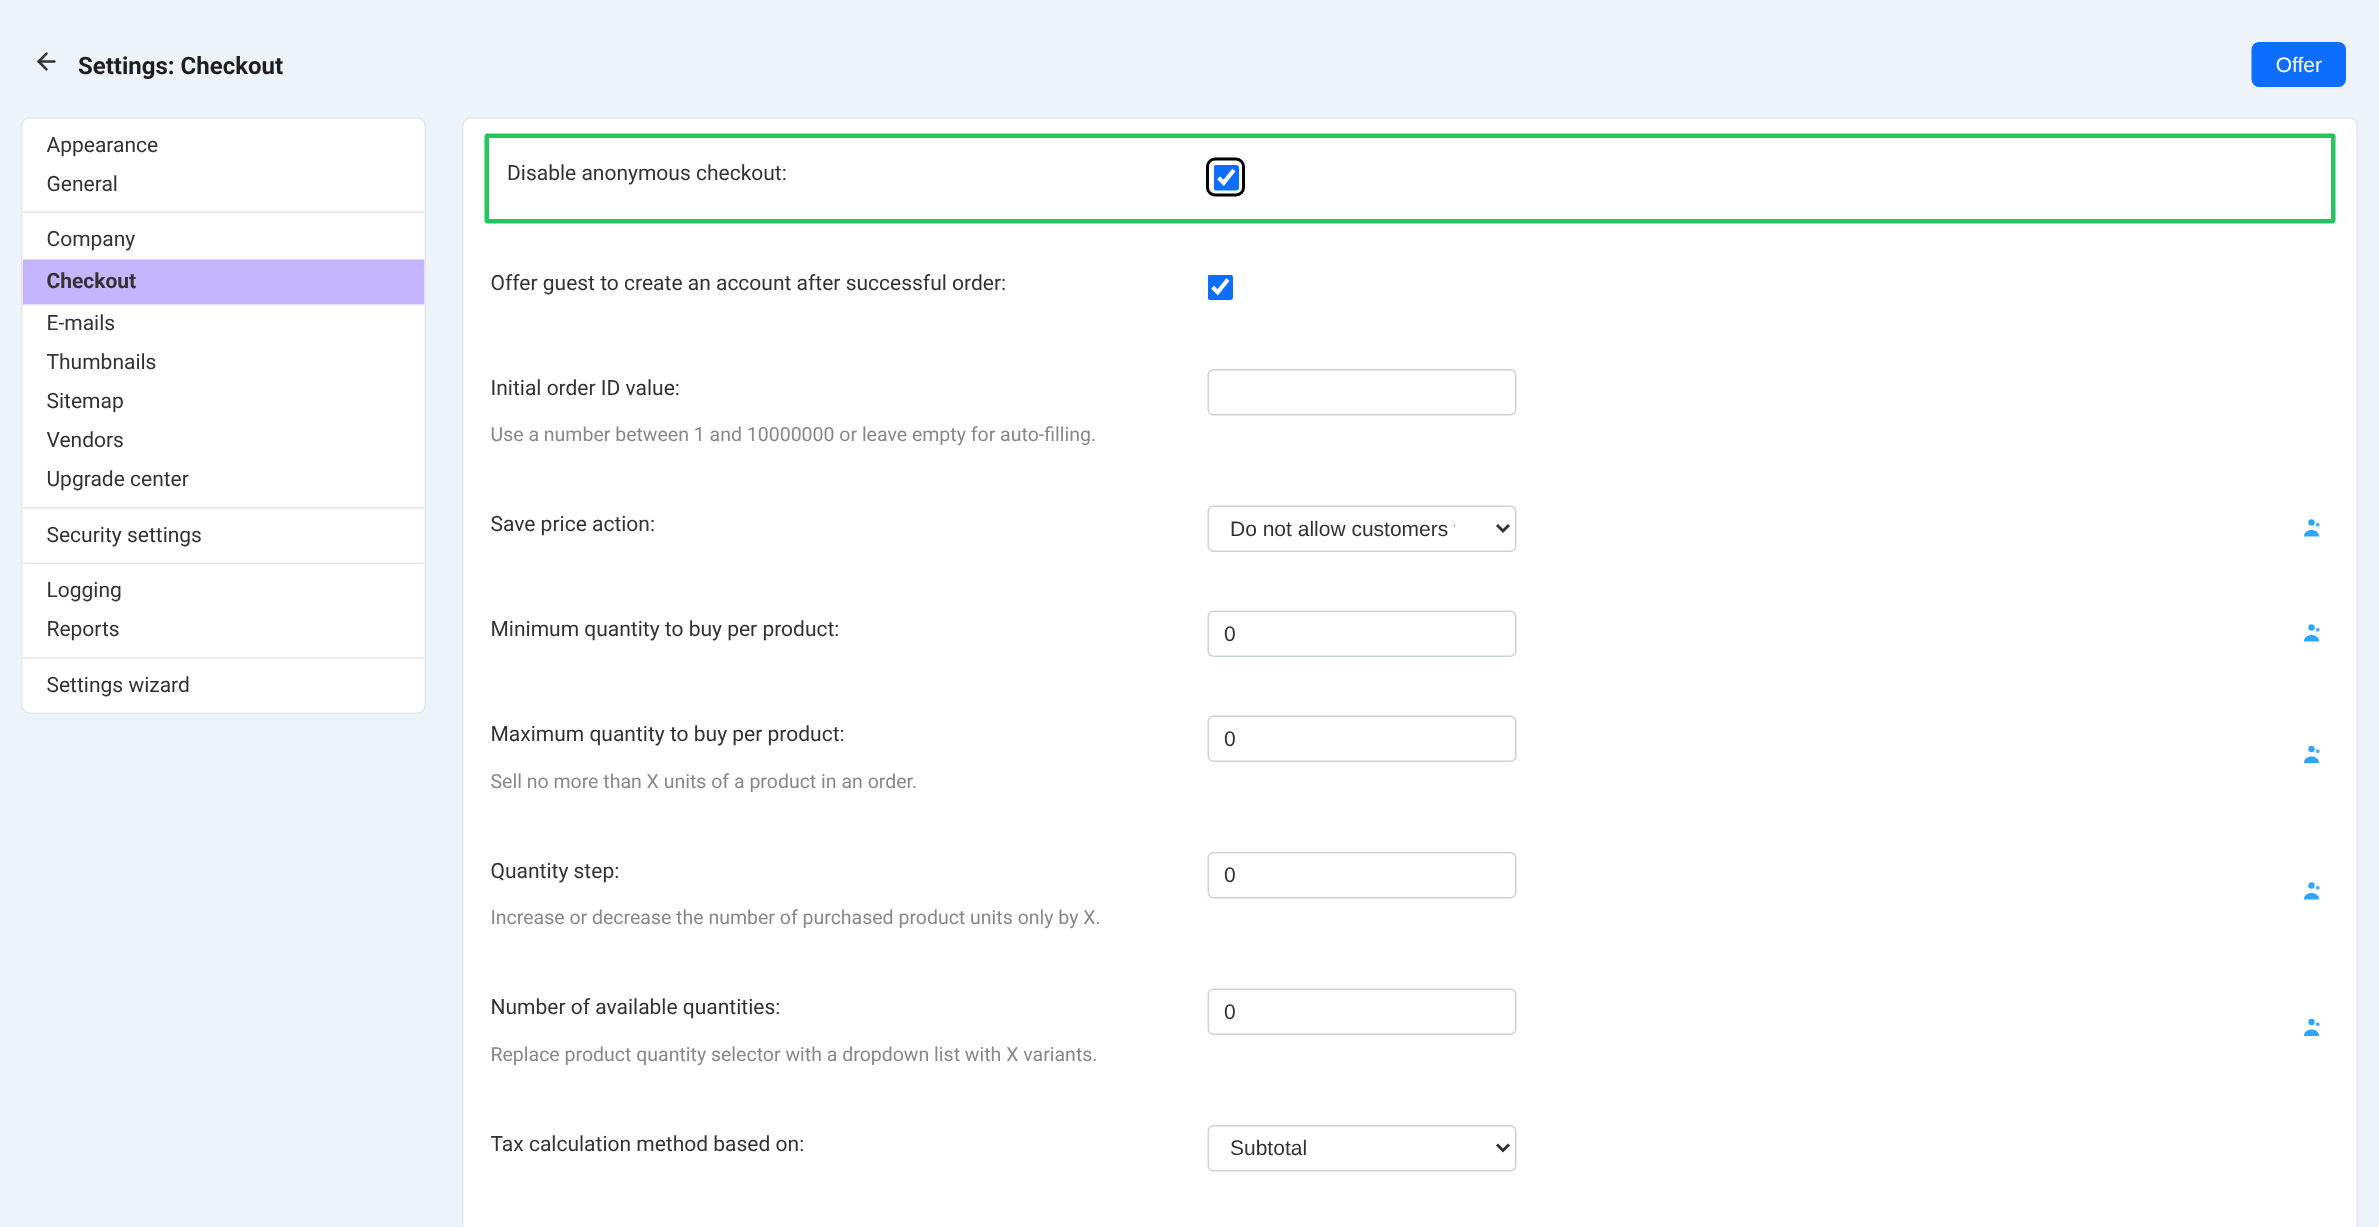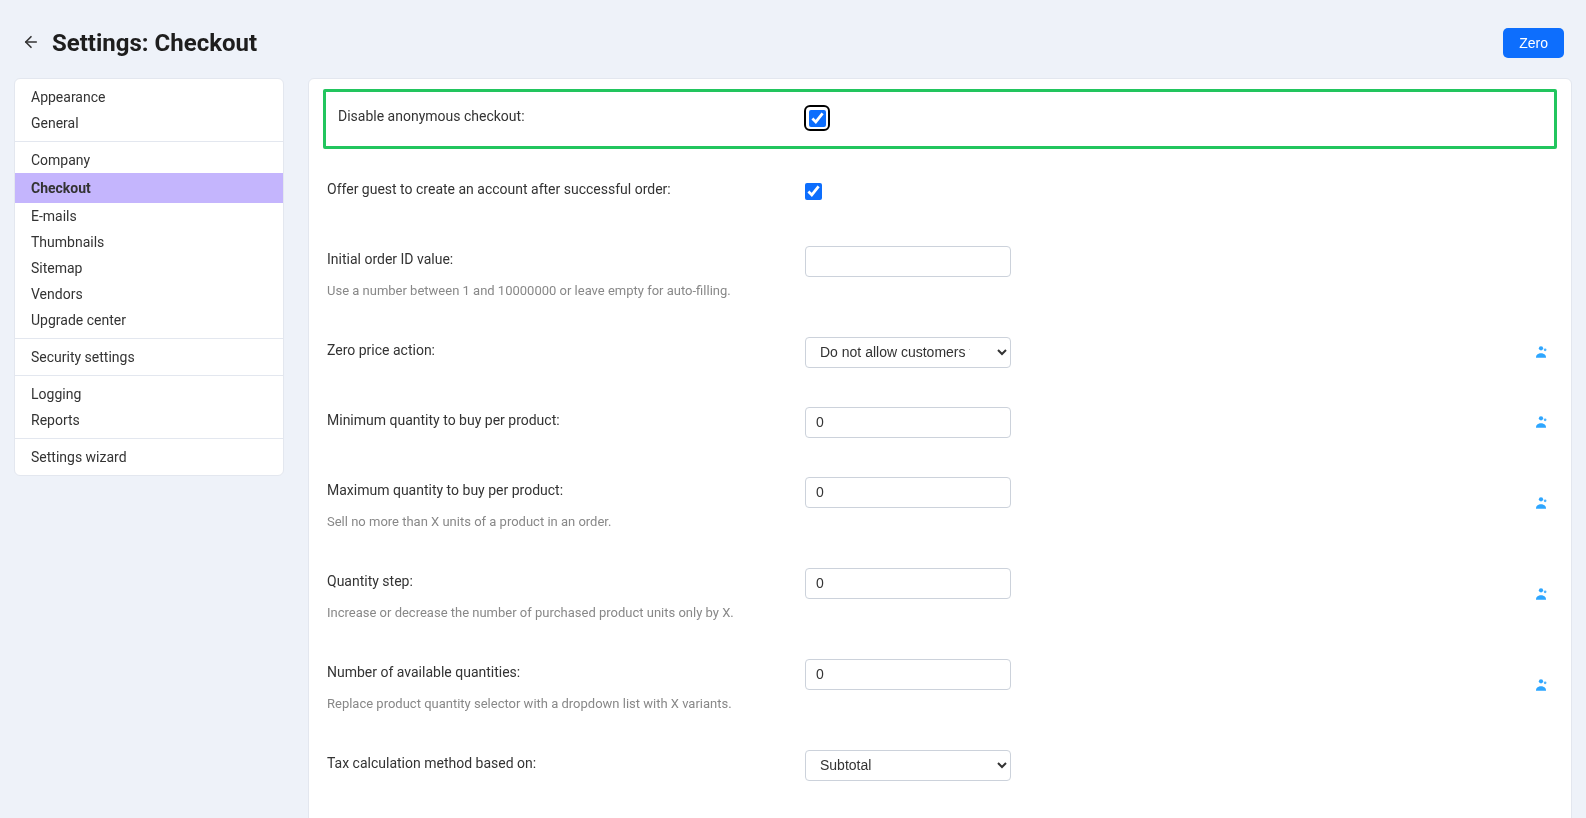--- a/index.html
+++ b/index.html
@@ -23,21 +23,21 @@
     align-items: center;
     gap: 12px;
   }
   .back-icon {
     width: 18px;
     height: 18px;
     cursor: pointer;
     color: #333;
   }
   .page-title {
-    font-size: 24px;
+    font-size: 16px;
     font-weight: 700;
     color: #1e1e1e;
   }
   .save-btn {
     background: #0d6efd;
     color: #fff;
     border: none;
     border-radius: 5px;
     padding: 7px 16px;
     font-size: 14px;
@@ -163,21 +163,21 @@
   <div class="header">
     <div class="header-left">
       <span>
         <svg class="back-icon" viewBox="0 0 24 24" fill="none" stroke="currentColor" stroke-width="2.2" stroke-linecap="round" stroke-linejoin="round">
             <line x1="19" y1="12" x2="5" y2="12"></line>
             <polyline points="12 19 5 12 12 5"></polyline>
           </svg>
       </span>
       <h1 class="page-title">Settings: Checkout</h1>
     </div>
-    <button class="save-btn">Zero</button>
+    <button class="save-btn">Offer</button>
   </div>
 
   <div class="content">
     <nav class="sidebar">
       <div class="sidebar-group">
         <div class="sidebar-item">Appearance</div>
         <div class="sidebar-item">General</div>
       </div>
       <div class="sidebar-group">
         <div class="sidebar-item">Company</div>
@@ -229,21 +229,21 @@
           <span class="row-label">Initial order ID value:</span>
           <div class="row-hint">Use a number between 1 and 10000000 or leave empty for auto-filling.</div>
         </div>
         <div class="control-col">
           <input type="text" class="text-input" value="" style="">
         </div>
       </div>
 
       <div class="form-row spaced">
         <div class="label-col">
-          <span class="row-label">Zero price action:</span>
+          <span class="row-label">Save price action:</span>
         </div>
         <div class="control-col">
           <select class="select-input">
             <option>Do not allow customers to ad</option>
           </select>
         </div>
         <span class="vendor-icon">
           <svg viewBox="0 0 24 24" fill="currentColor">
               <circle cx="12" cy="6.5" r="3.2"></circle>
               <path d="M4.5 20c0-3.6 3.4-6 7.5-6s7.5 2.4 7.5 6v.6H4.5V20z"></path>

